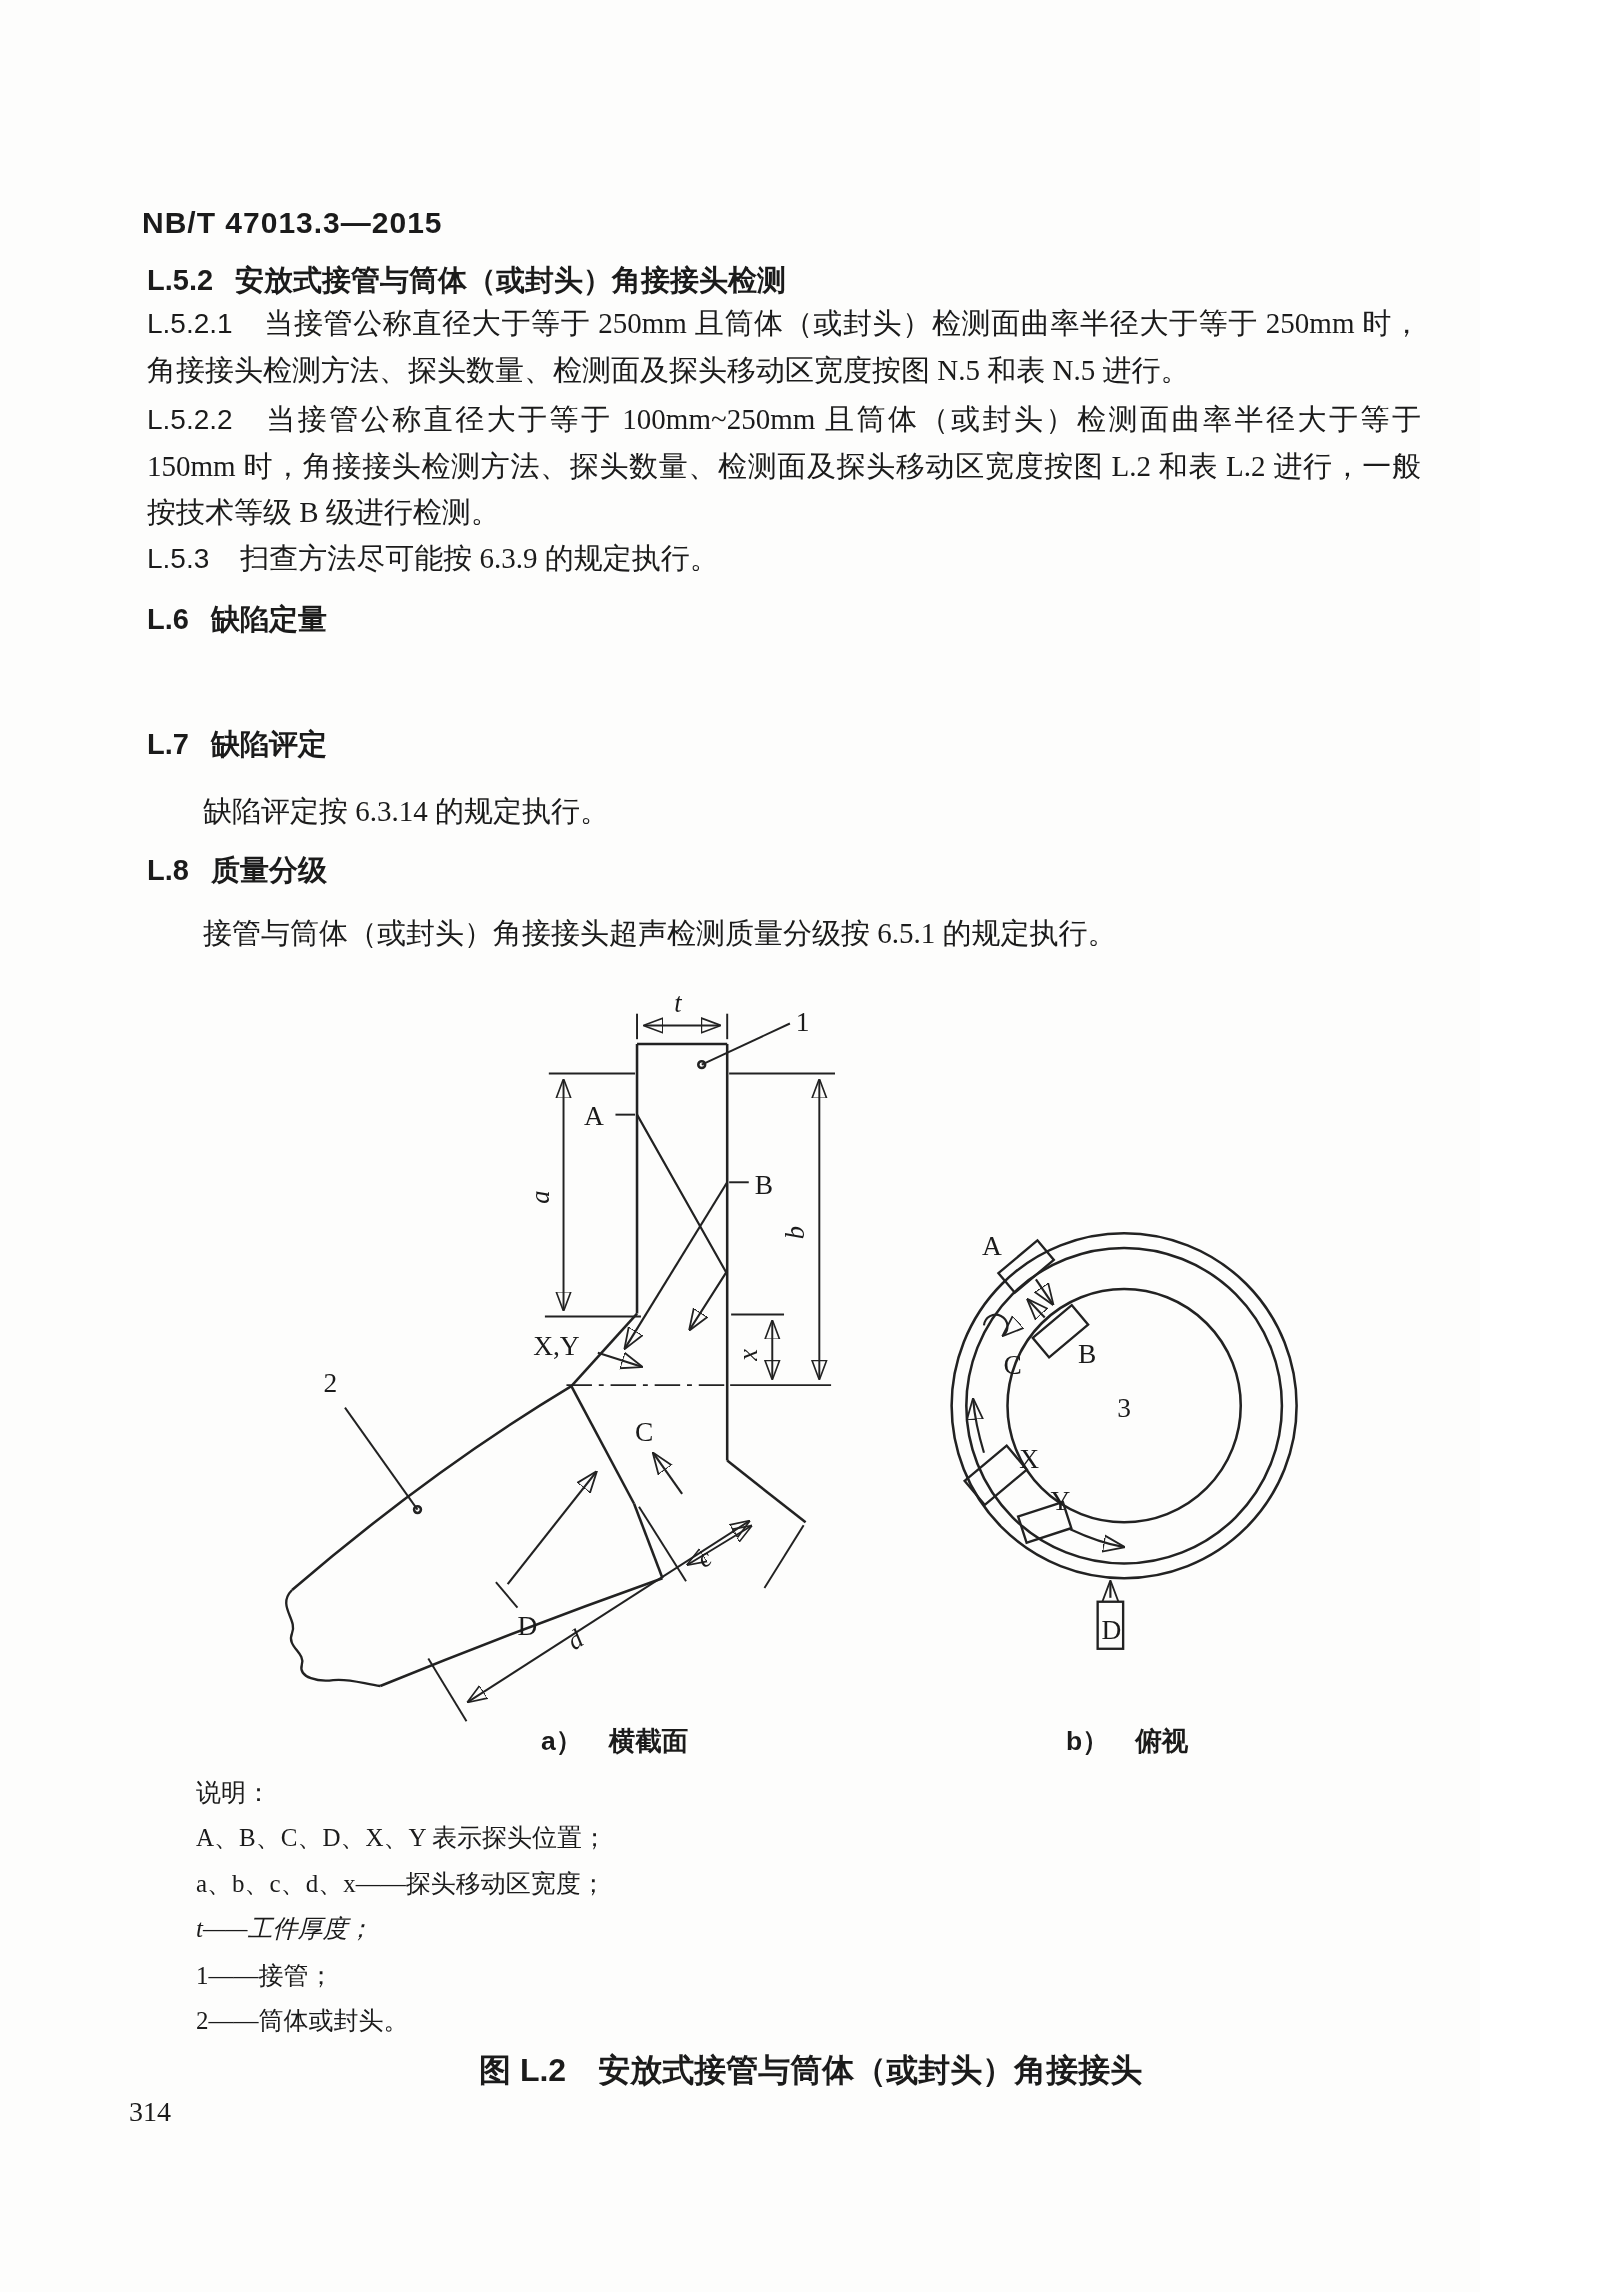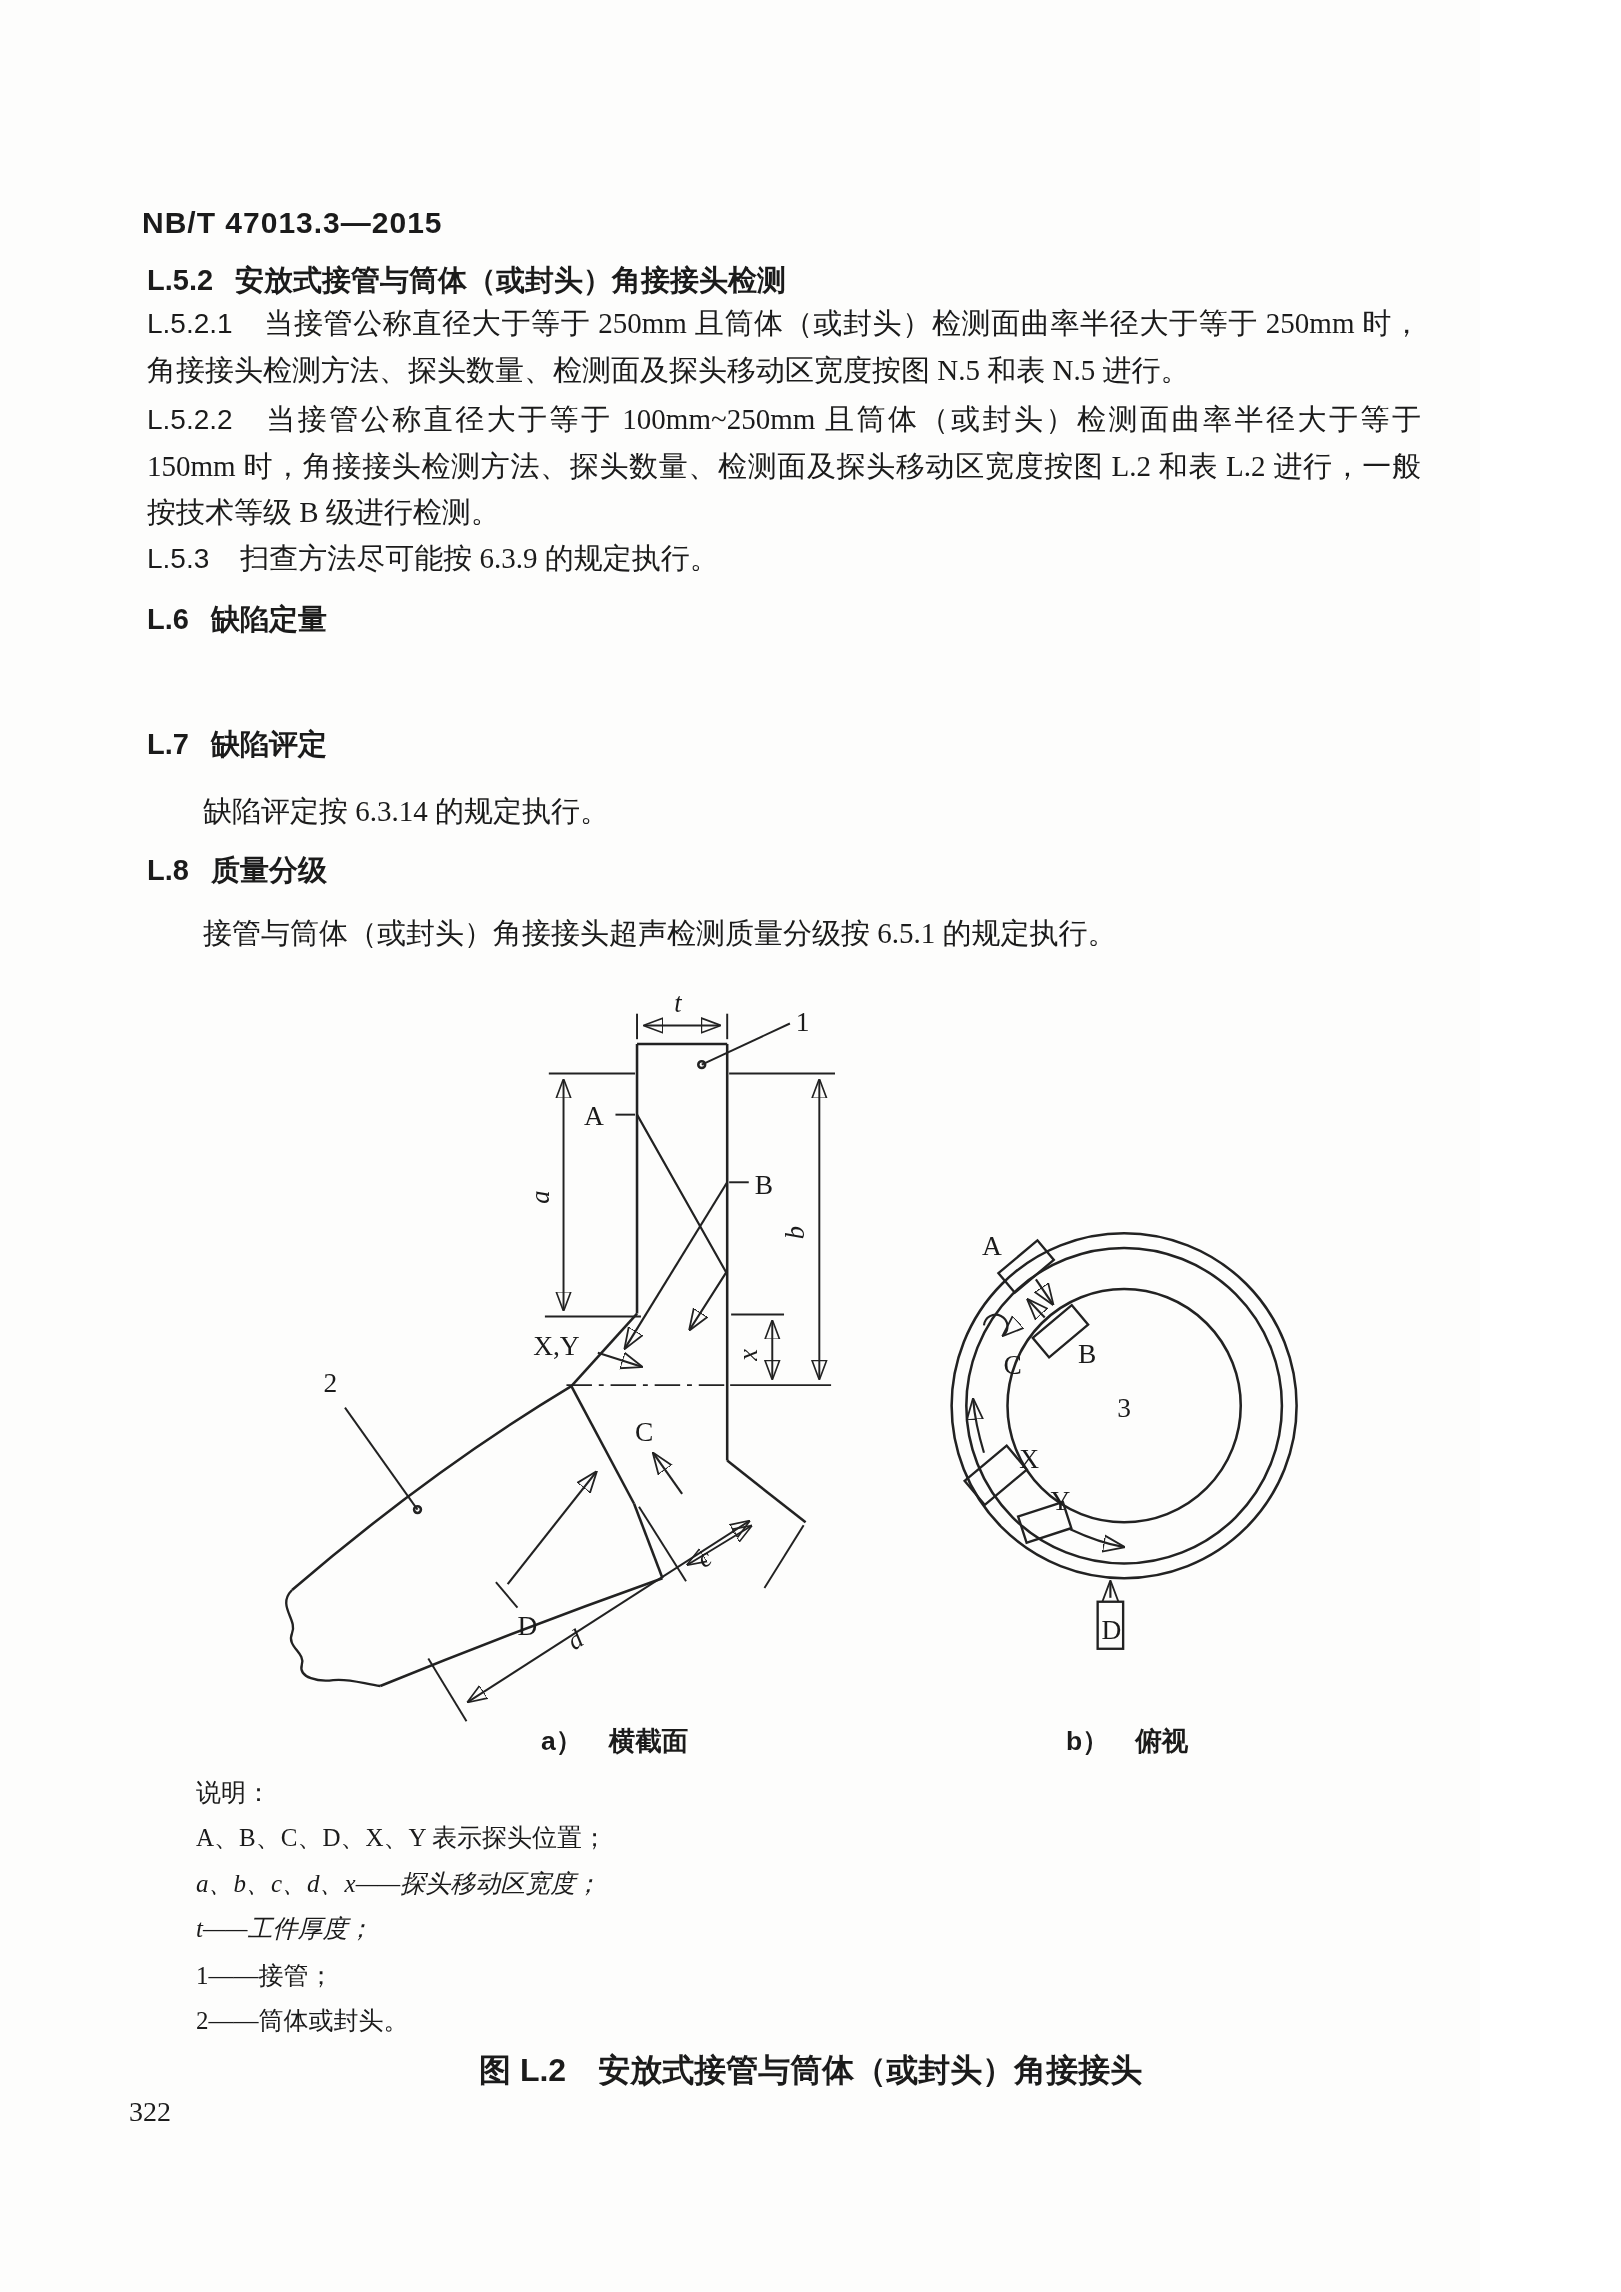--- a/index.html
+++ b/index.html
@@ -171,23 +171,23 @@
     <text x="1072" y="1540">Y</text>
     <text x="1124" y="1672">D</text>
     <text x="1140" y="1446">3</text>
   </svg>
 
   <div class="abs subcap" style="left:541px;top:1723px;">a）　横截面</div>
   <div class="abs subcap" style="left:1066px;top:1723px;">b）　俯视</div>
 
   <div class="abs legend" style="left:196px;top:1776px;">说明：</div>
   <div class="abs legend" style="left:196px;top:1821px;">A、B、C、D、X、Y 表示探头位置；</div>
-  <div class="abs legend" style="left:196px;top:1867px;font-style:italic;">a、b、c、d、x——探头移动区宽度；</div>
+  <div class="abs legend" style="left:196px;top:1867px;">a、b、c、d、x——探头移动区宽度；</div>
   <div class="abs legend" style="left:196px;top:1912px;font-style:italic;">t——工件厚度；</div>
   <div class="abs legend" style="left:196px;top:1959px;">1——接管；</div>
   <div class="abs legend" style="left:196px;top:2004px;">2——筒体或封头。</div>
 
   <div class="abs figcap" style="left:479px;top:2049px;">图 L.2　安放式接管与筒体（或封头）角接接头</div>
 
-  <div class="abs pagenum" style="left:129px;top:2096px;">322</div>
+  <div class="abs pagenum" style="left:129px;top:2096px;">314</div>
 
 </div>
 
 
 </body></html>

